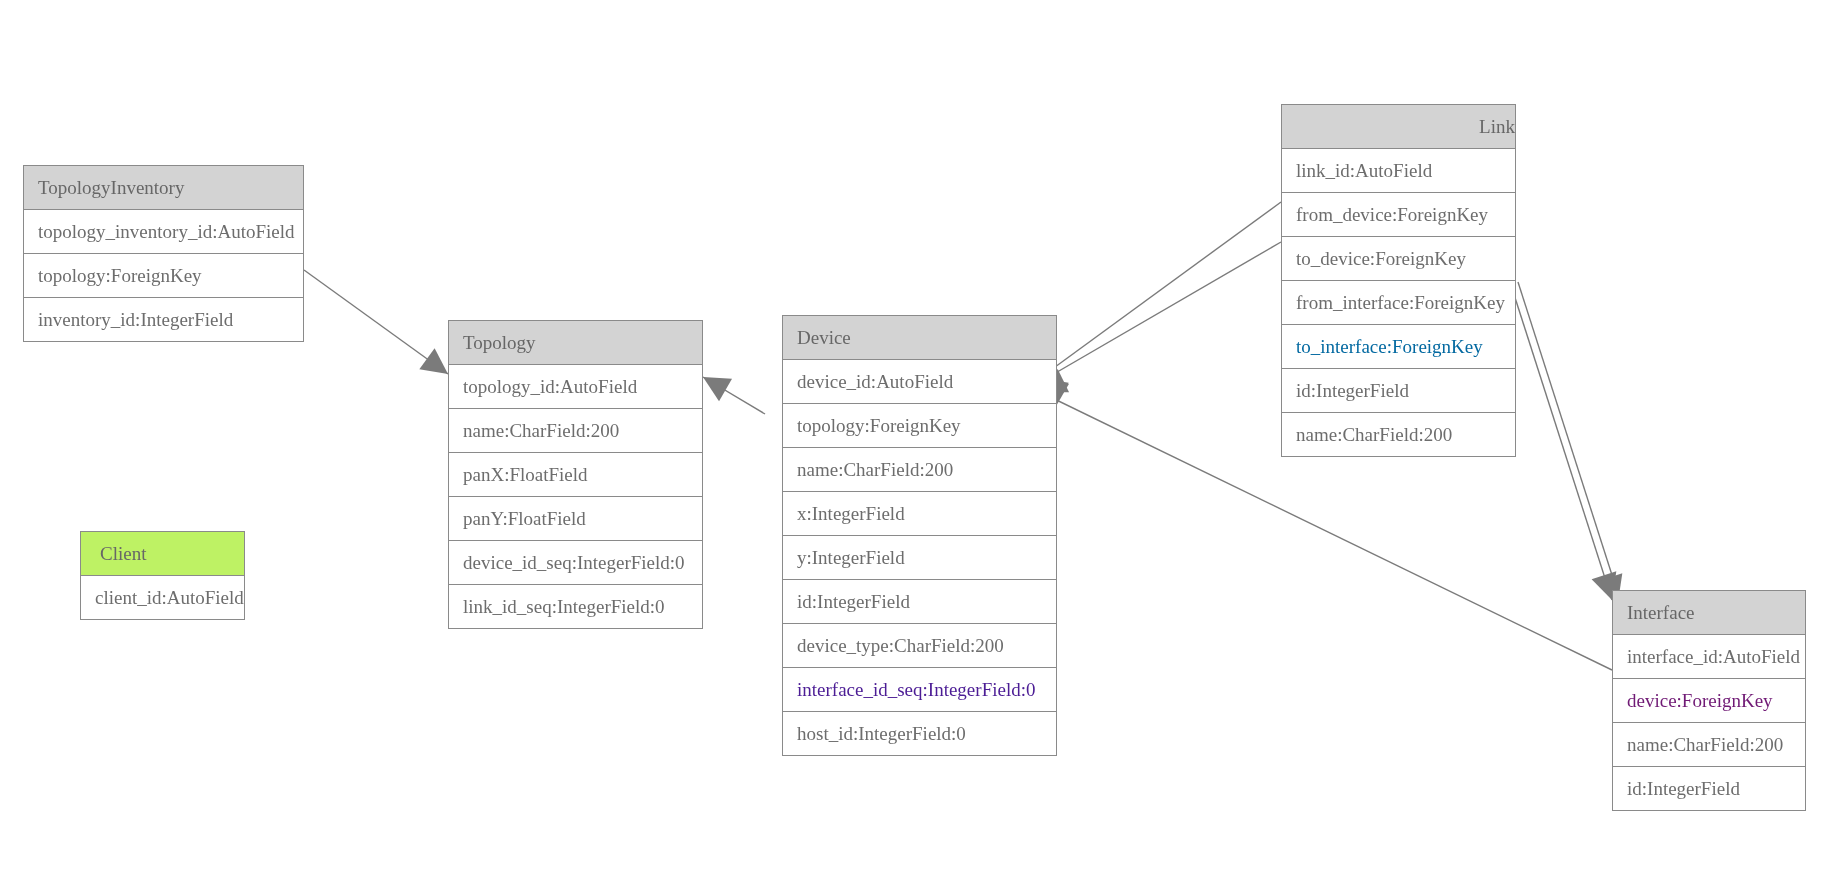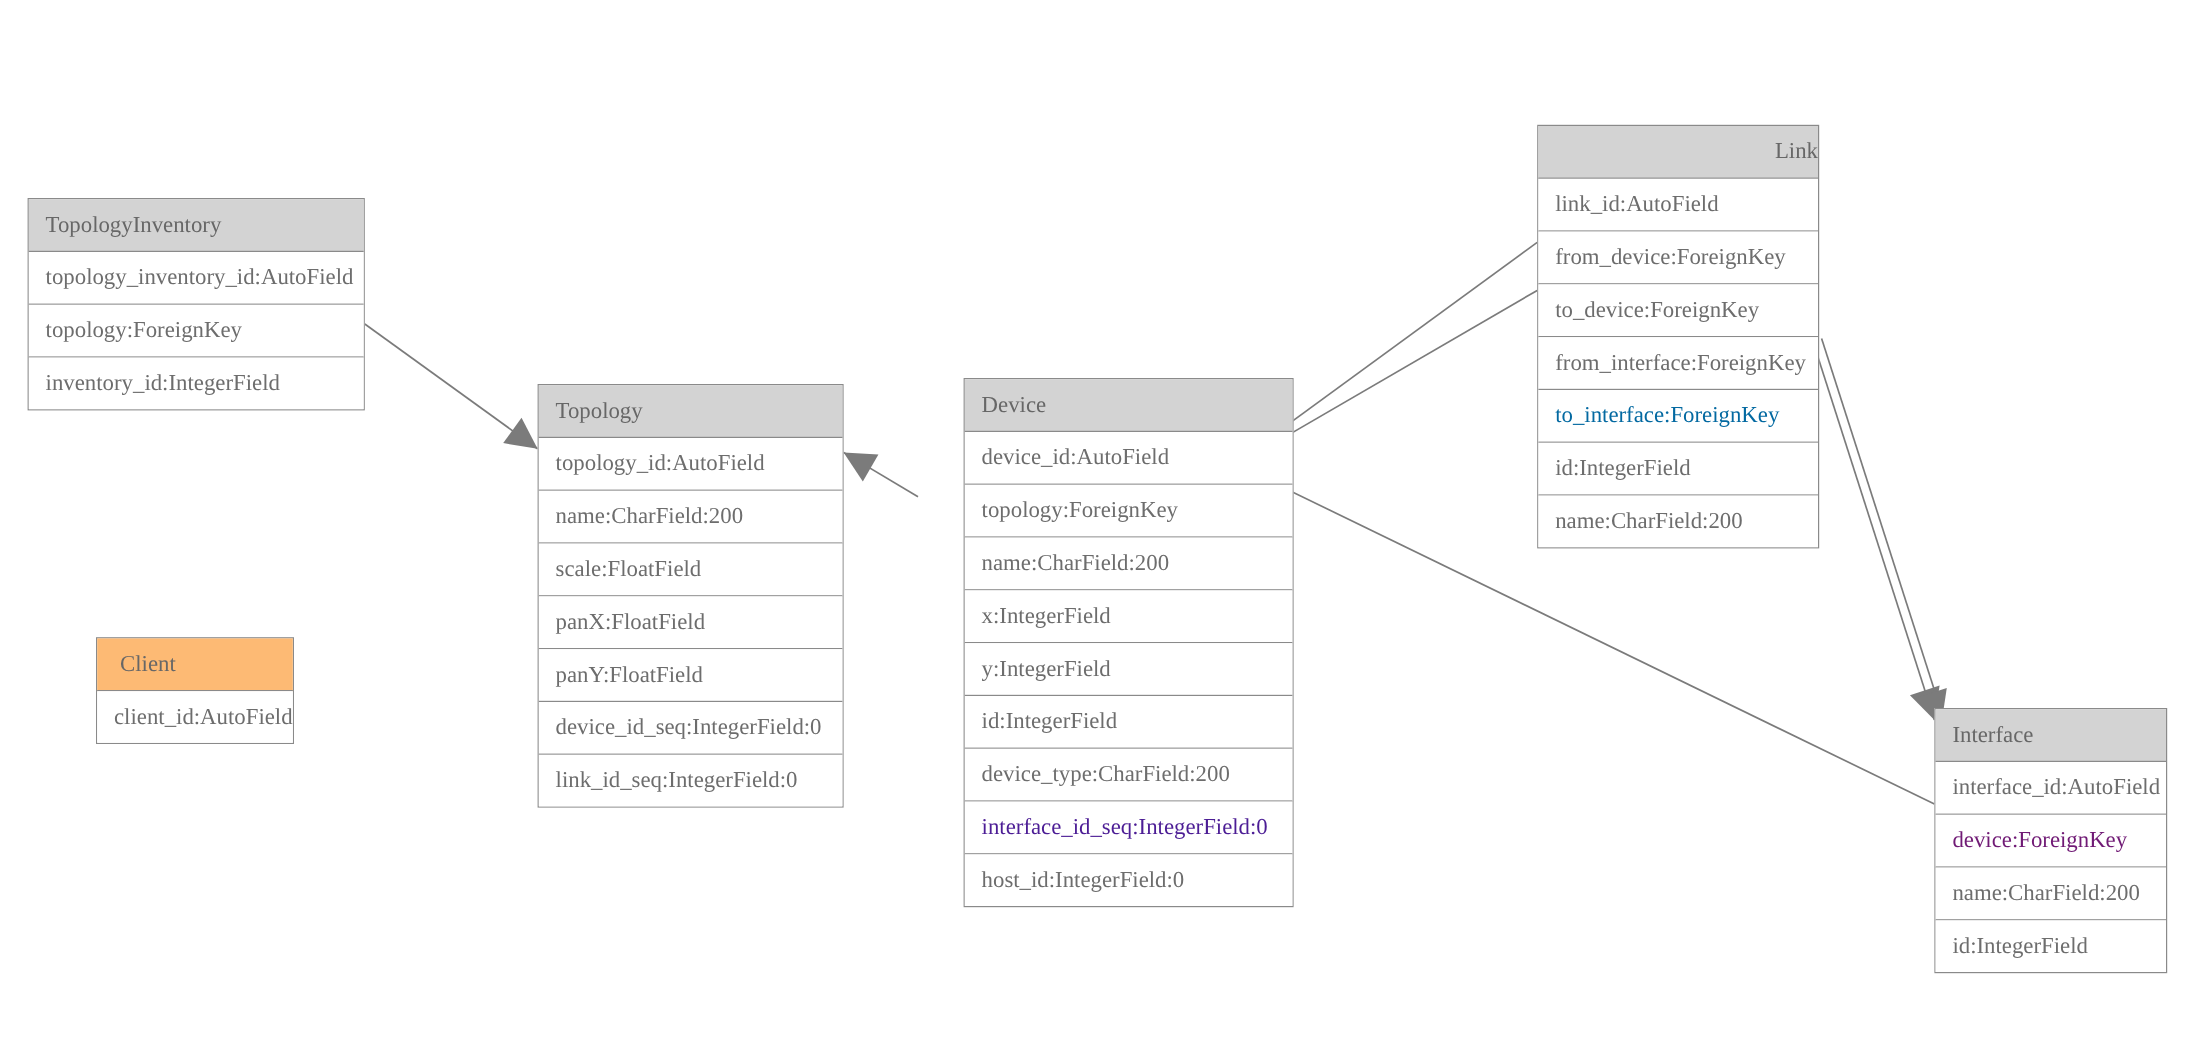--- a/index.html
+++ b/index.html
@@ -97,27 +97,26 @@
       <div class="entity" style="left: 23px; top: 165px; width: 281px; border-color: rgb(138, 138, 138);">
         <div class="entity-header" style="background: rgb(211, 211, 211); border-bottom-color: rgb(138, 138, 138);">TopologyInventory</div>
         <div class="entity-field" style="border-bottom-color: rgb(138, 138, 138); color: rgb(109, 109, 109);">topology_inventory_id:AutoField</div>
         <div class="entity-field" style="border-bottom-color: rgb(138, 138, 138); color: rgb(109, 109, 109);">topology:ForeignKey</div>
         <div class="entity-field" style="border-bottom-color: rgb(138, 138, 138); color: rgb(109, 109, 109);">inventory_id:IntegerField</div>
       </div>
       <div class="entity" style="left: 448px; top: 320px; width: 255px; border-color: rgb(138, 138, 138);">
         <div class="entity-header" style="background: rgb(211, 211, 211); border-bottom-color: rgb(138, 138, 138);">Topology</div>
         <div class="entity-field" style="border-bottom-color: rgb(138, 138, 138); color: rgb(109, 109, 109);">topology_id:AutoField</div>
         <div class="entity-field" style="border-bottom-color: rgb(138, 138, 138); color: rgb(109, 109, 109);">name:CharField:200</div>
-        <div class="entity-field" style="border-bottom-color: rgb(138, 138, 138); color: rgb(109, 109, 109);">scale:FloatField</div>
         <div class="entity-field" style="border-bottom-color: rgb(138, 138, 138); color: rgb(109, 109, 109);">panX:FloatField</div>
         <div class="entity-field" style="border-bottom-color: rgb(138, 138, 138); color: rgb(109, 109, 109);">panY:FloatField</div>
         <div class="entity-field" style="border-bottom-color: rgb(138, 138, 138); color: rgb(109, 109, 109);">device_id_seq:IntegerField:0</div>
         <div class="entity-field" style="border-bottom-color: rgb(138, 138, 138); color: rgb(109, 109, 109);">link_id_seq:IntegerField:0</div>
       </div>
-      <div class="entity" style="left: 803px; top: 315px; width: 275px; border-color: rgb(138, 138, 138);">
+      <div class="entity" style="left: 782px; top: 315px; width: 275px; border-color: rgb(138, 138, 138);">
         <div class="entity-header" style="background: rgb(211, 211, 211); border-bottom-color: rgb(138, 138, 138);">Device</div>
         <div class="entity-field" style="border-bottom-color: rgb(138, 138, 138); color: rgb(109, 109, 109);">device_id:AutoField</div>
         <div class="entity-field" style="border-bottom-color: rgb(138, 138, 138); color: rgb(109, 109, 109);">topology:ForeignKey</div>
         <div class="entity-field" style="border-bottom-color: rgb(138, 138, 138); color: rgb(109, 109, 109);">name:CharField:200</div>
         <div class="entity-field" style="border-bottom-color: rgb(138, 138, 138); color: rgb(109, 109, 109);">x:IntegerField</div>
         <div class="entity-field" style="border-bottom-color: rgb(138, 138, 138); color: rgb(109, 109, 109);">y:IntegerField</div>
         <div class="entity-field" style="border-bottom-color: rgb(138, 138, 138); color: rgb(109, 109, 109);">id:IntegerField</div>
         <div class="entity-field" style="border-bottom-color: rgb(138, 138, 138); color: rgb(109, 109, 109);">device_type:CharField:200</div>
         <div class="entity-field" style="border-bottom-color: rgb(138, 138, 138); color: #4c1d95;">interface_id_seq:IntegerField:0</div>
         <div class="entity-field" style="border-bottom-color: rgb(138, 138, 138); color: rgb(109, 109, 109);">host_id:IntegerField:0</div>
@@ -133,18 +132,18 @@
         <div class="entity-field" style="border-bottom-color: rgb(138, 138, 138); color: rgb(109, 109, 109);">name:CharField:200</div>
       </div>
       <div class="entity" style="left: 1612px; top: 590px; width: 194px; border-color: rgb(138, 138, 138);">
         <div class="entity-header" style="background: rgb(211, 211, 211); border-bottom-color: rgb(138, 138, 138);">Interface</div>
         <div class="entity-field" style="border-bottom-color: rgb(138, 138, 138); color: rgb(109, 109, 109);">interface_id:AutoField</div>
         <div class="entity-field" style="border-bottom-color: rgb(138, 138, 138); color: #701a75;">device:ForeignKey</div>
         <div class="entity-field" style="border-bottom-color: rgb(138, 138, 138); color: rgb(109, 109, 109);">name:CharField:200</div>
         <div class="entity-field" style="border-bottom-color: rgb(138, 138, 138); color: rgb(109, 109, 109);">id:IntegerField</div>
       </div>
       <div class="entity" style="left: 80px; top: 531px; width: 165px; border-color: rgb(138, 138, 138);">
-        <div class="entity-header" style="background: #fdba74; border-bottom-color: rgb(138, 138, 138); padding-left: 19px;">Client</div>
+        <div class="entity-header" style="background: #bef264; border-bottom-color: rgb(138, 138, 138); padding-left: 19px;">Client</div>
         <div class="entity-field" style="border-bottom-color: rgb(138, 138, 138); color: rgb(109, 109, 109);">client_id:AutoField</div>
       </div>
     </div>
 
 </div>
 
 </body></html>

